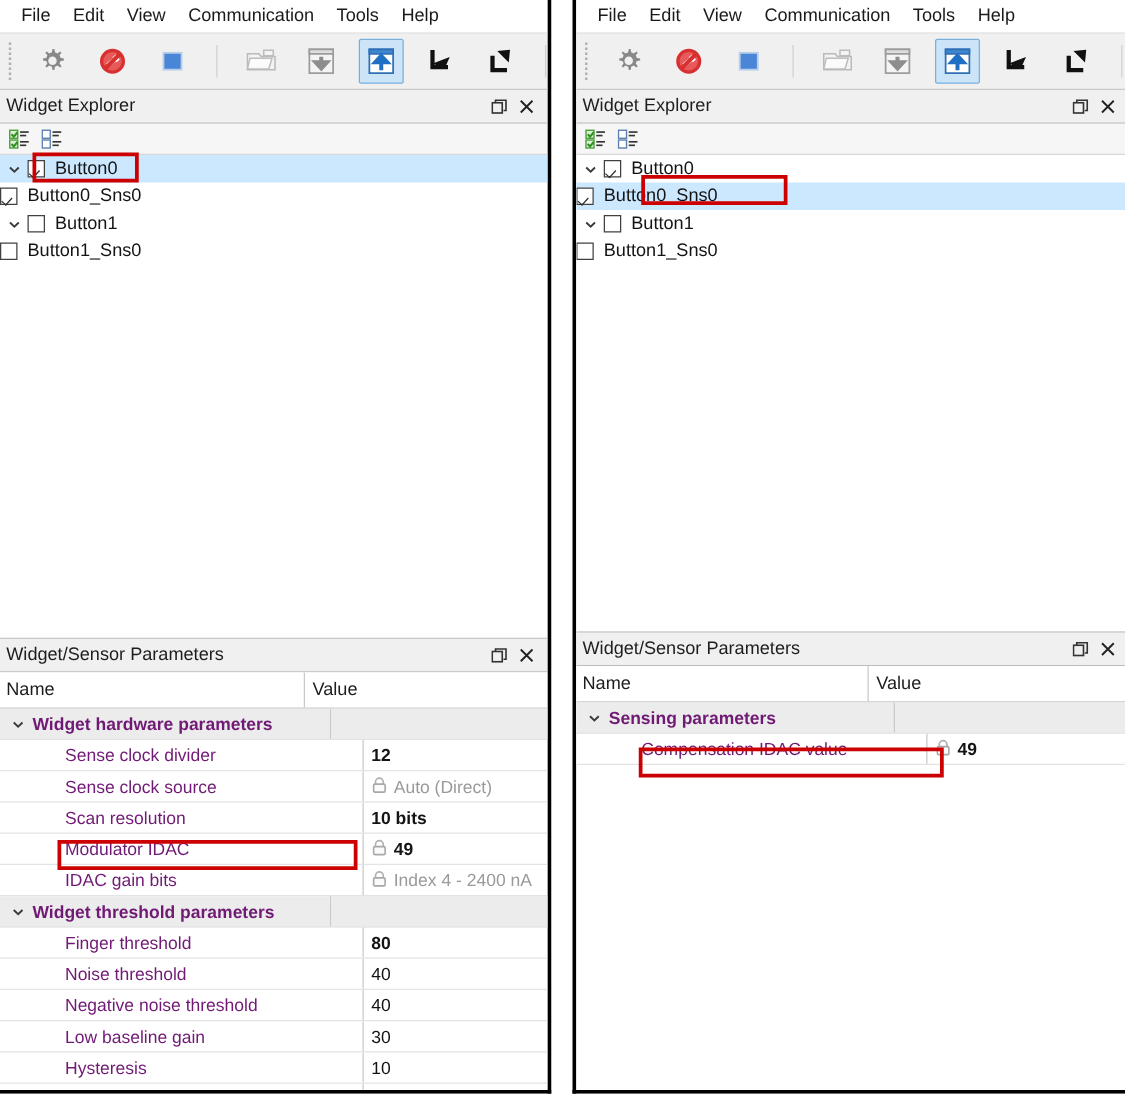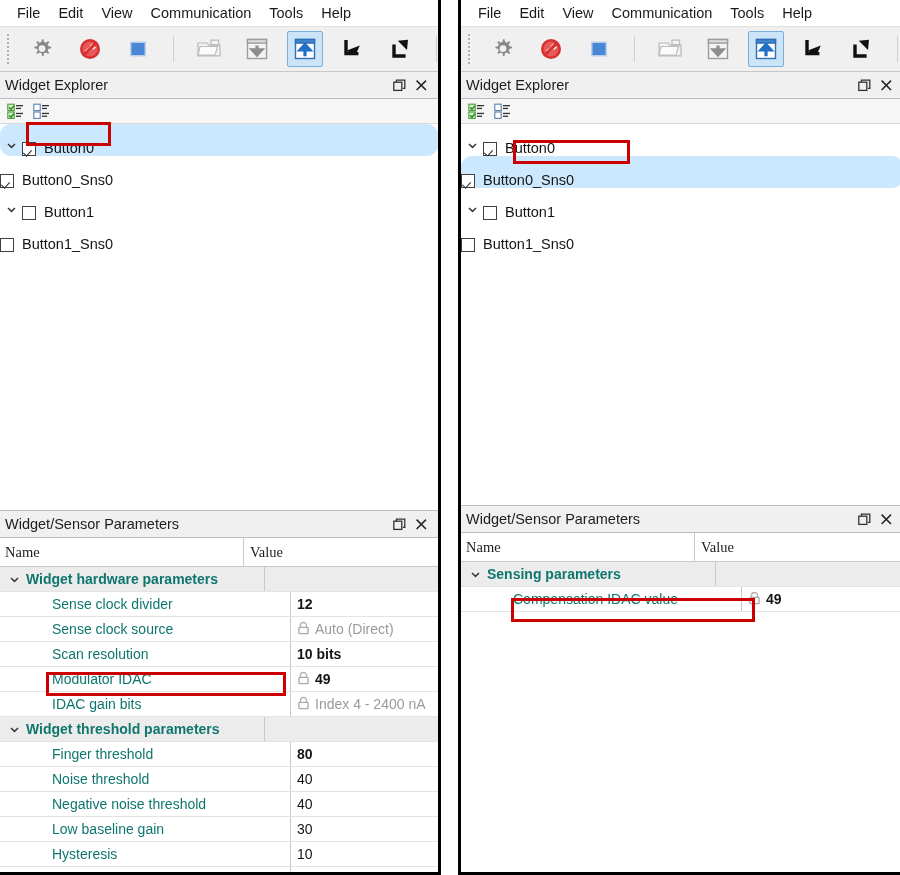--- a/index.html
+++ b/index.html
@@ -48,43 +48,43 @@
            justify-content:center;}
 
   
   .minibar{height:24px;background:#f6f6f6;border-bottom:1px solid #d8d8d8;
            display:flex;align-items:center;gap:6px;padding-left:5px;}
   .minibtn{width:20px;height:20px;display:flex;align-items:center;
            justify-content:center;}
 
   
   .tree{position:relative;background:#ffffff;}
-  .trow{height:32px;display:flex;align-items:flex-end;position:relative;border-radius:11px;}
+  .trow{height:22px;display:flex;align-items:center;position:relative;}
   .trow.sel{background:#cce8ff;}
   .twist{width:22px;height:22px;display:flex;align-items:center;
          justify-content:center;flex:none;}
   .cb{width:14px;height:14px;border:1px solid #404040;background:#fff;
       box-sizing:border-box;flex:none;position:relative;}
   .cb.checked::after{content:"";position:absolute;left:2px;top:5px;
       width:4px;height:7px;border:solid #2b2b2b;border-width:0 1.6px 1.6px 0;
       transform:rotate(42deg);}
   .tlab{font-size:14.5px;color:#141414;margin-left:8px;white-space:nowrap;}
   .indent2{}
 
   
   .grid{background:#ffffff;font-size:14px;}
   .ghead{height:28px;display:flex;border-bottom:1px solid #c9c9c9;
          background:#ffffff;}
   .ghead .c1,.ghead .c2{display:flex;align-items:center;
-         color:#1d1d1d;font-size:14.5px;font-family:Liberation Serif, serif;}
+         color:#1d1d1d;font-size:14.5px;}
   .gcol-div{width:1px;background:#c9c9c9;flex:none;}
   .grow{height:24px;display:flex;align-items:stretch;
         border-bottom:1px solid #e3e3e3;position:relative;}
   .grow .name{display:flex;align-items:center;overflow:hidden;
-        white-space:nowrap;color:#0f766e;}
+        white-space:nowrap;color:#701a75;}
   .grow .val{display:flex;align-items:center;padding-left:6px;
         white-space:nowrap;color:#141414;gap:5px;overflow:hidden;}
   .grow.group{background:#ececec;}
   .grow.group .name{font-weight:bold;}
   .grow.group .val{background:#ececec;}
   .bold{font-weight:bold;}
   .dim{color:#9a9a9a;}
   .lock{flex:none;}
   .nm-ind{padding-left:52px;}
   .nm-grp{padding-left:26px;}

